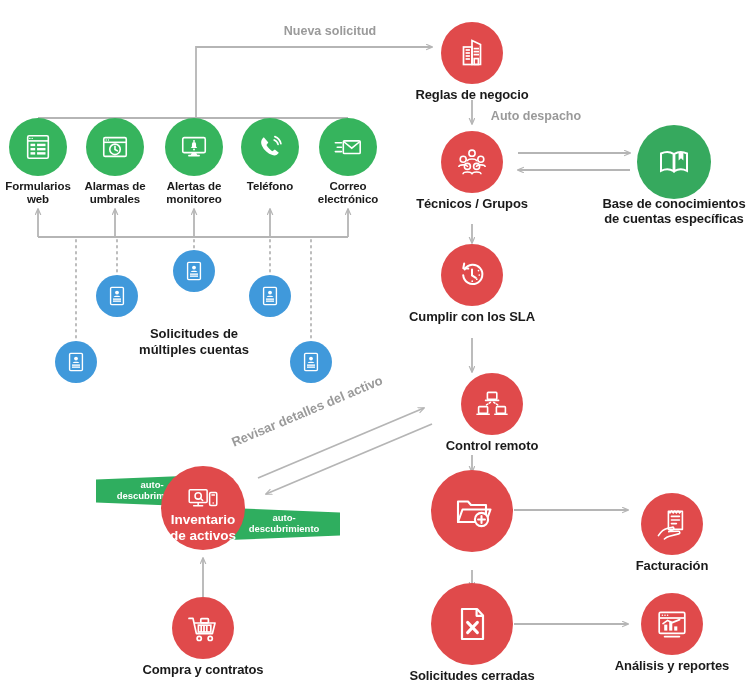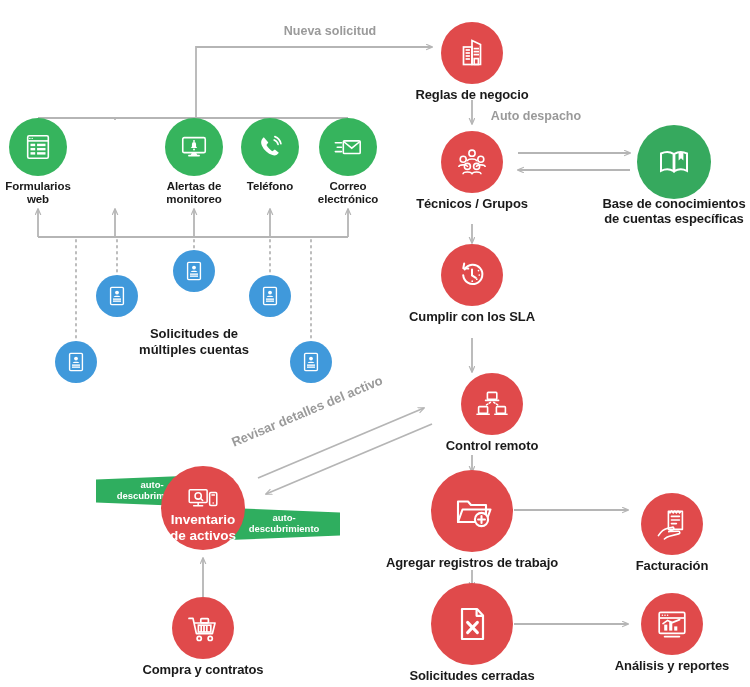--- a/index.html
+++ b/index.html
@@ -174,20 +174,36 @@
         <circle cx="7.3" cy="6.8" r="0.75" fill="#fff" stroke="none"></circle>
         <circle cx="9.8" cy="6.8" r="0.75" fill="#fff" stroke="none"></circle>
       </svg>
     </div>
     <div class="caption">
       <span>Formularios</span><br>
       <span>web</span>
     </div>
   </div>
 
+  <div class="node src" style="left:115px;top:147px;">
+    <div class="disc">
+      <svg width="30" height="30" viewBox="0 0 32 32" fill="none" stroke="#fff" stroke-width="1.7">
+        <rect x="4" y="6" width="24" height="20" rx="1.5"></rect>
+        <line x1="4" y1="11" x2="28" y2="11"></line>
+        <circle cx="16" cy="18.5" r="5.6"></circle>
+        <path d="M16 15.2 L16 18.6 L18.6 20.2" stroke-linecap="round"></path>
+        <circle cx="6.6" cy="8.5" r="0.7" fill="#fff" stroke="none"></circle>
+        <circle cx="9" cy="8.5" r="0.7" fill="#fff" stroke="none"></circle>
+      </svg>
+    </div>
+    <div class="caption">
+      <span>Alarmas de</span><br>
+      <span>umbrales</span>
+    </div>
+  </div>
 
   <div class="node src" style="left:194px;top:147px;">
     <div class="disc">
       <svg width="30" height="30" viewBox="0 0 32 32" fill="none" stroke="#fff" stroke-width="1.7">
         <rect x="4" y="6" width="24" height="16" rx="1.6"></rect>
         <path d="M12.5 24.5 L19.5 24.5 L18.3 22 L13.7 22 Z" fill="#fff" stroke="none"></path>
         <line x1="10.5" y1="25.2" x2="21.5" y2="25.2" stroke-linecap="round"></line>
         <path d="M12.6 17 L19.4 17 L18.2 15.4 L18.2 12.8 A2.2 2.2 0 0 0 13.8 12.8 L13.8 15.4 Z" fill="#fff" stroke="none"></path>
         <circle cx="16" cy="9.6" r="1" fill="#fff" stroke="none"></circle>
         <circle cx="16" cy="18.6" r="1" fill="#fff" stroke="none"></circle>
@@ -379,21 +395,20 @@
   <div class="node big" style="left:472px;top:511px;">
     <div class="disc">
       <svg width="42" height="42" viewBox="0 0 42 42" fill="none" stroke="#fff" stroke-width="2.1">
         <path d="M7 32 L7 11.5 L17 11.5 L20 15 L35 15 L35 32 Z" stroke-linejoin="round"></path>
         <path d="M7 32 L11.5 19.5 L39.5 19.5 L35 32 Z" stroke-linejoin="round"></path>
         <circle cx="30.5" cy="29.5" r="6.6" fill="#e04a4b" stroke="#fff" stroke-width="2.1"></circle>
         <line x1="30.5" y1="26.1" x2="30.5" y2="32.9" stroke-linecap="round"></line>
         <line x1="27.1" y1="29.5" x2="33.9" y2="29.5" stroke-linecap="round"></line>
       </svg>
     </div>
-    <div class="caption">Agregar registros de trabajo</div>
   </div>
 
   <div class="node flow" style="left:672px;top:524px;">
     <div class="disc">
       <svg width="34" height="34" viewBox="0 0 34 34" fill="none" stroke="#fff" stroke-width="1.6">
         <path d="M13.4 4.2 L27.4 4.2 L27.4 22.4 L13.4 22.4 Z" stroke-linejoin="round"></path>
         <path d="M13.4 4.2 l1.6 1.6 l1.6 -1.6 l1.6 1.6 l1.6 -1.6 l1.6 1.6 l1.6 -1.6 l1.6 1.6 l1.6 -1.6"></path>
         <line x1="16.4" y1="9.4" x2="24.4" y2="9.4" stroke-linecap="round"></line>
         <line x1="16.4" y1="13" x2="24.4" y2="13" stroke-linecap="round"></line>
         <line x1="16.4" y1="16.6" x2="21.4" y2="16.6" stroke-linecap="round"></line>

